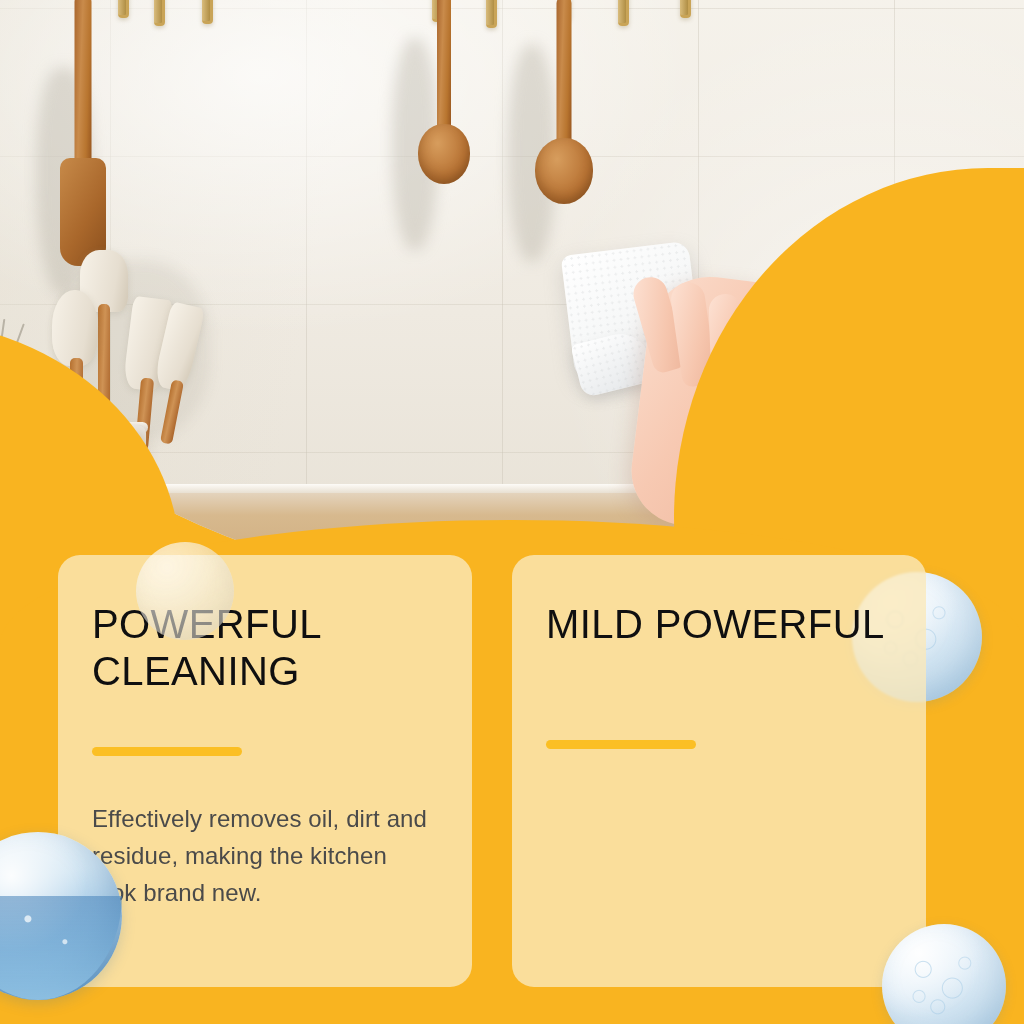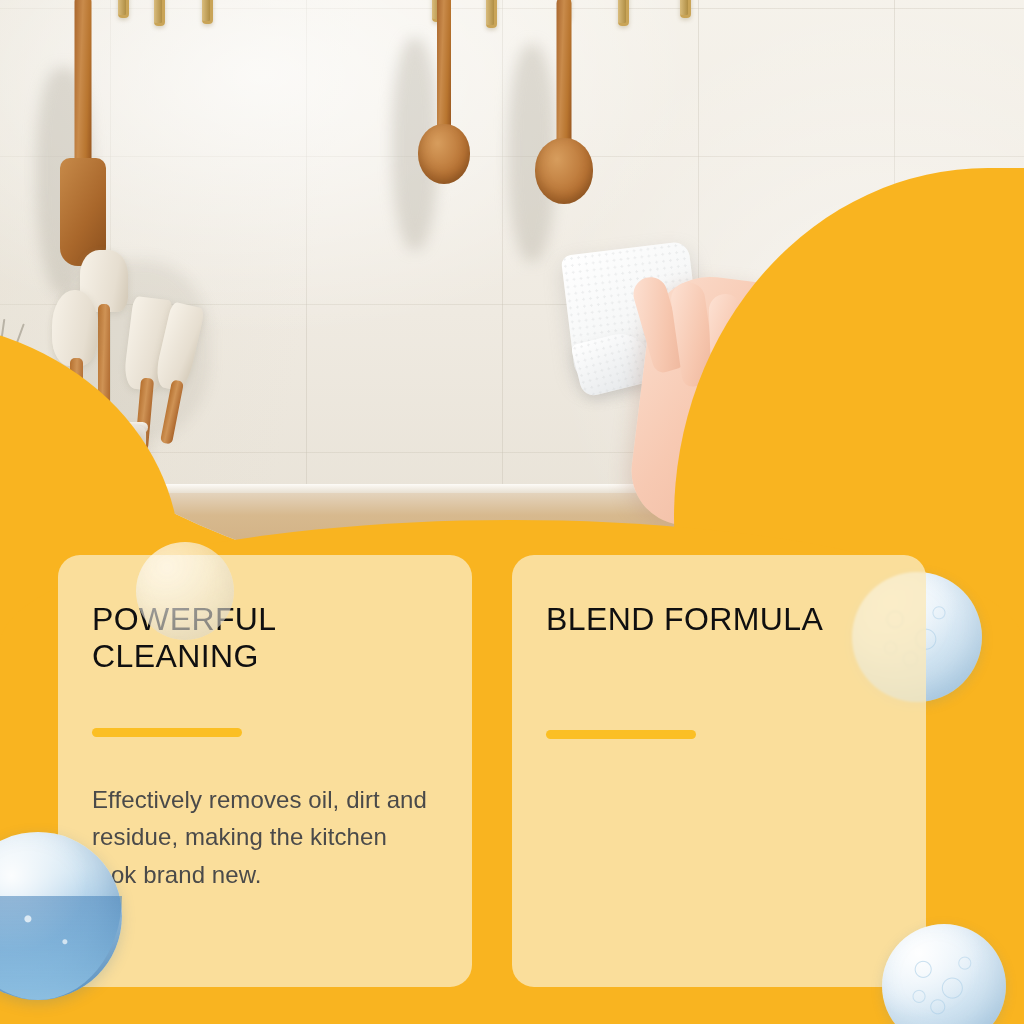--- a/index.html
+++ b/index.html
@@ -260,21 +260,21 @@
     border-radius:22px;
     background:rgba(250,233,186,.80);
     backdrop-filter:blur(1px);
     padding:46px 34px 0 34px;
     overflow:hidden;
   }
   .card-left  { left:58px;  width:414px; }
   .card-right { left:512px; width:414px; }
 
   .card-title {
-    font-size:32px;
+    font-size:40px;
     line-height:1.17;
     font-weight:400;
     letter-spacing:.4px;
     color:#0f0f10;
     white-space:pre-line;
   }
   .accent-bar {
     width:150px; height:9px; border-radius:6px;
     background:#FBBF24;
     margin-top:24px;
@@ -394,21 +394,21 @@
   </div>
 
   <div class="card card-left">
     <div class="card-title">POWERFUL
 CLEANING</div>
     <div class="accent-bar"></div>
     <div class="card-body">Effectively removes oil, dirt and residue, making the kitchen look brand new.</div>
   </div>
 
   <div class="card card-right">
-    <div class="card-title">BLEND FORMULA</div>
+    <div class="card-title">MILD POWERFUL</div>
     <div class="accent-bar"></div>
   </div>
 
   <div class="bubble bubble-pale" style="left:136px;top:542px;width:98px;height:98px;opacity:.72;"></div>
 
   <div class="bubble bubble-water" style="left:-46px;top:832px;width:168px;height:168px;">
     <div class="splash"></div>
   </div>
 
   <div class="bubble bubble-foam" style="left:882px;top:924px;width:124px;height:124px;">

